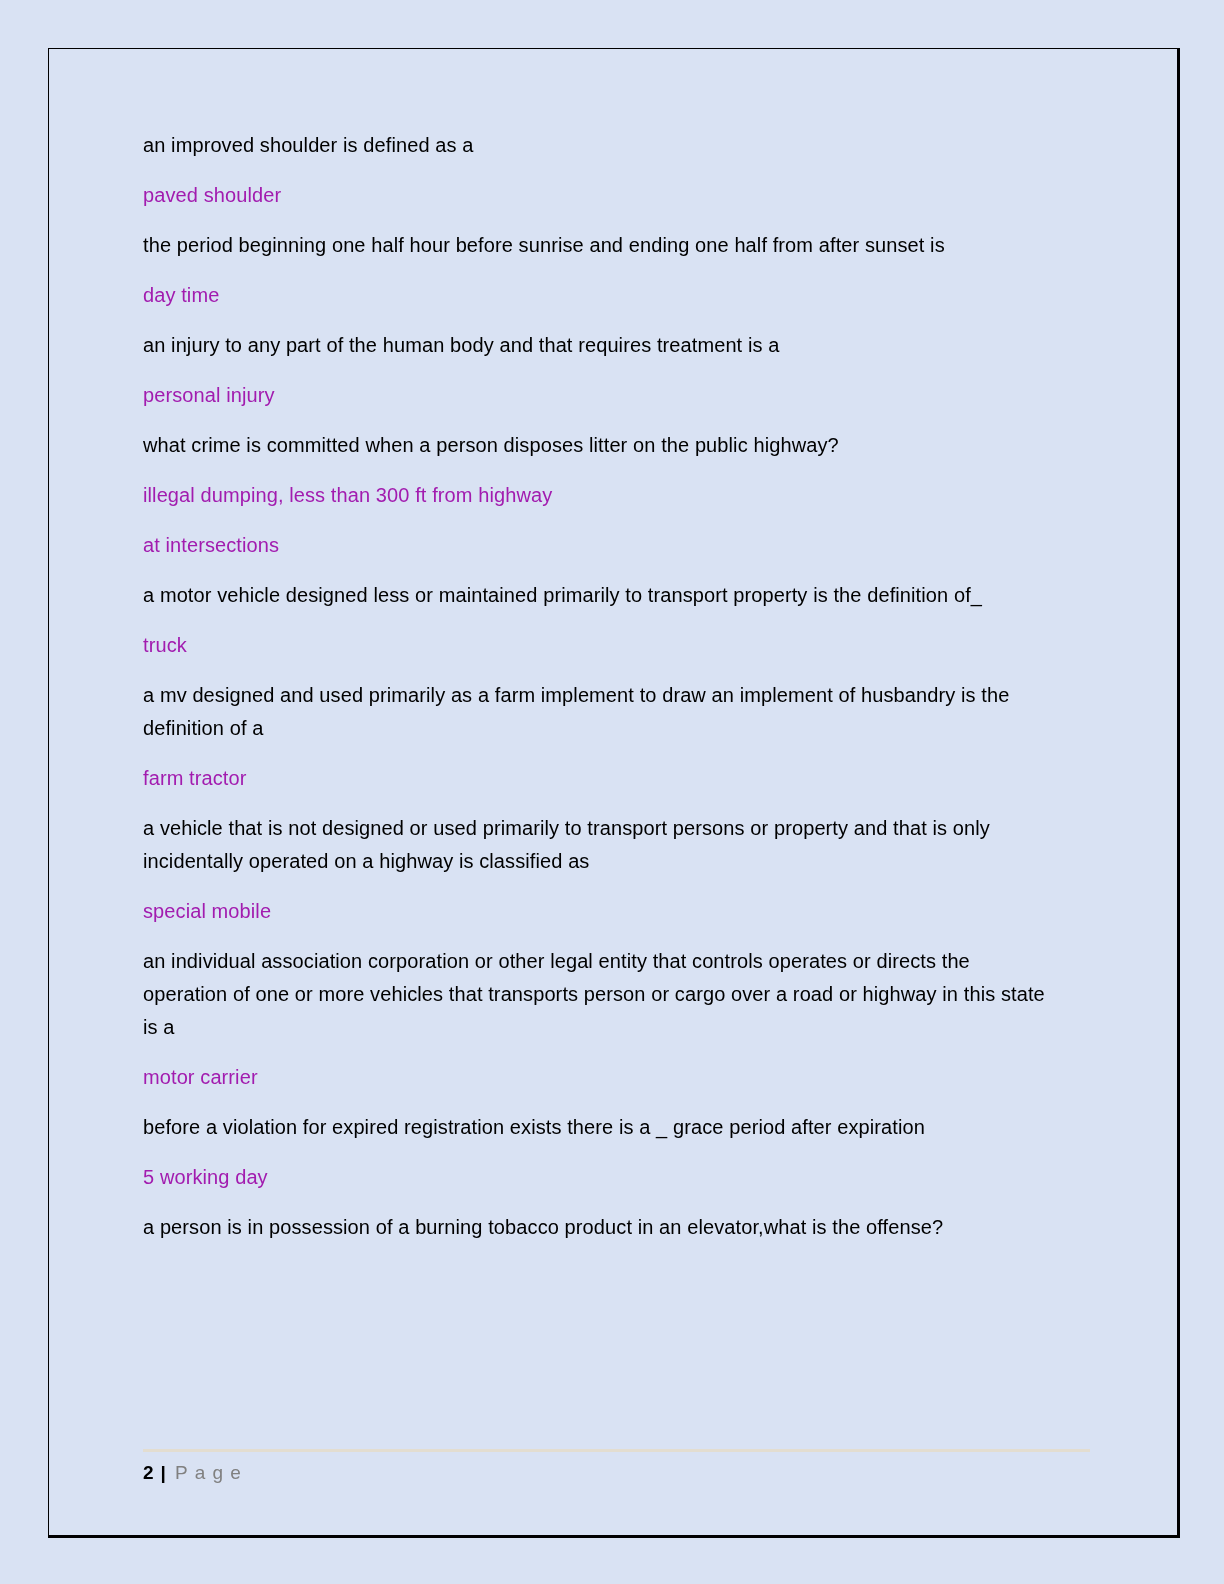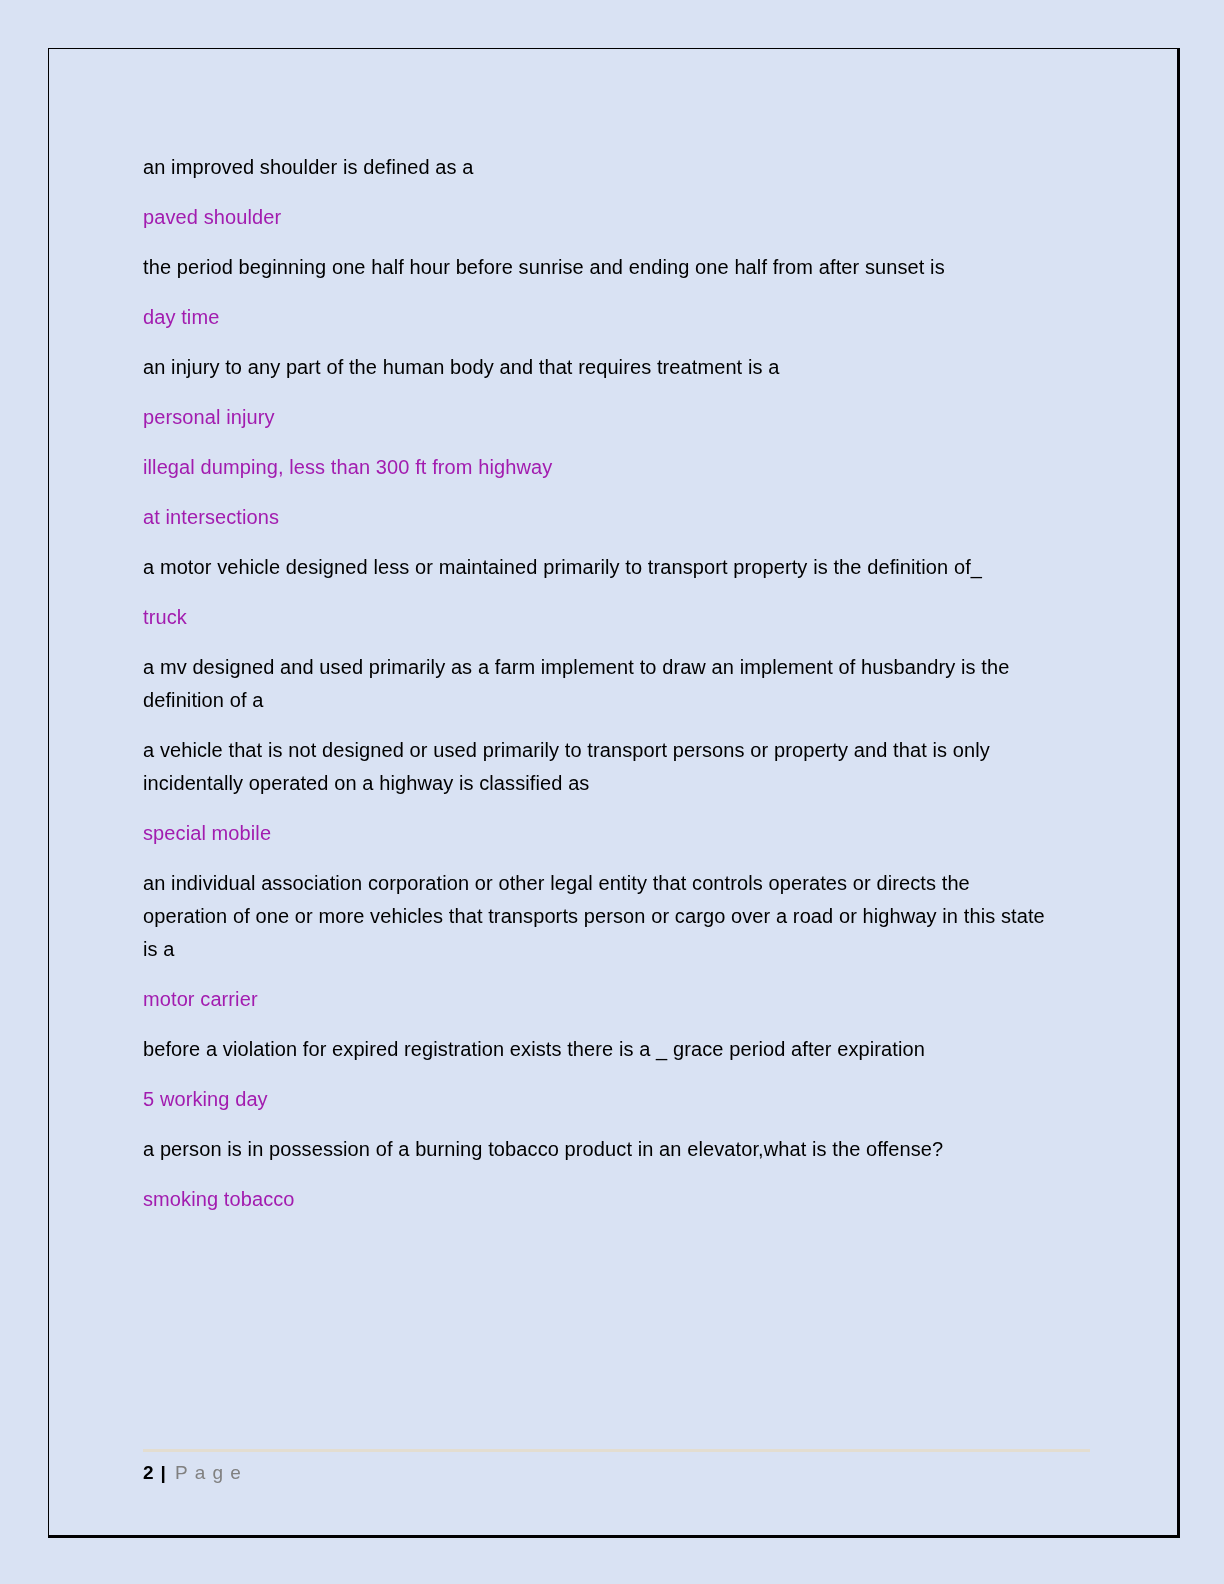--- a/index.html
+++ b/index.html
@@ -19,21 +19,21 @@
     bottom: 46px;
     border: 1px solid #000000;
     border-right-width: 3px;
     border-bottom-width: 3px;
     box-sizing: border-box;
     background: #d9e2f3;
   }
   .content {
     position: absolute;
     left: 94px;
-    top: 102px;
+    top: 80px;
     width: 915px;
   }
   .content p {
     margin: 0 0 17px 0;
     font-size: 20px;
     line-height: 33px;
     letter-spacing: 0.1px;
   }
   .q { color: #000000; }
   .a { color: #a21caf; }
@@ -68,38 +68,39 @@
   <div class="content">
     <p class="q">an improved shoulder is defined as a</p>
     <p class="a">paved shoulder</p>
 
     <p class="q">the period beginning one half hour before sunrise and ending one half from after sunset is</p>
     <p class="a">day time</p>
 
     <p class="q">an injury to any part of the human body and that requires treatment is a</p>
     <p class="a">personal injury</p>
 
+    <p class="q">what crime is committed when a person disposes litter on the public highway?</p>
     <p class="a">illegal dumping, less than 300 ft from highway</p>
 
     <p class="a">at intersections</p>
 
     <p class="q">a motor vehicle designed less or maintained primarily to transport property is the definition of_</p>
     <p class="a">truck</p>
 
     <p class="q">a mv designed and used primarily as a farm implement to draw an implement of husbandry is the definition of a</p>
+    <p class="a">farm tractor</p>
 
     <p class="q">a vehicle that is not designed or used primarily to transport persons or property and that is only incidentally operated on a highway is classified as</p>
     <p class="a">special mobile</p>
 
     <p class="q">an individual association corporation or other legal entity that controls operates or directs the operation of one or more vehicles that transports person or cargo over a road or highway in this state is a</p>
     <p class="a">motor carrier</p>
 
     <p class="q">before a violation for expired registration exists there is a _ grace period after expiration</p>
     <p class="a">5 working day</p>
 
     <p class="q">a person is in possession of a burning tobacco product in an elevator,what is the offense?</p>
-    <p class="a">smoking tobacco</p>
   </div>
 
   <div class="footer">
     <span class="page-num">2</span><span class="pipe">|</span><span class="page-label">Page</span>
   </div>
 </div>
 
 </body></html>

